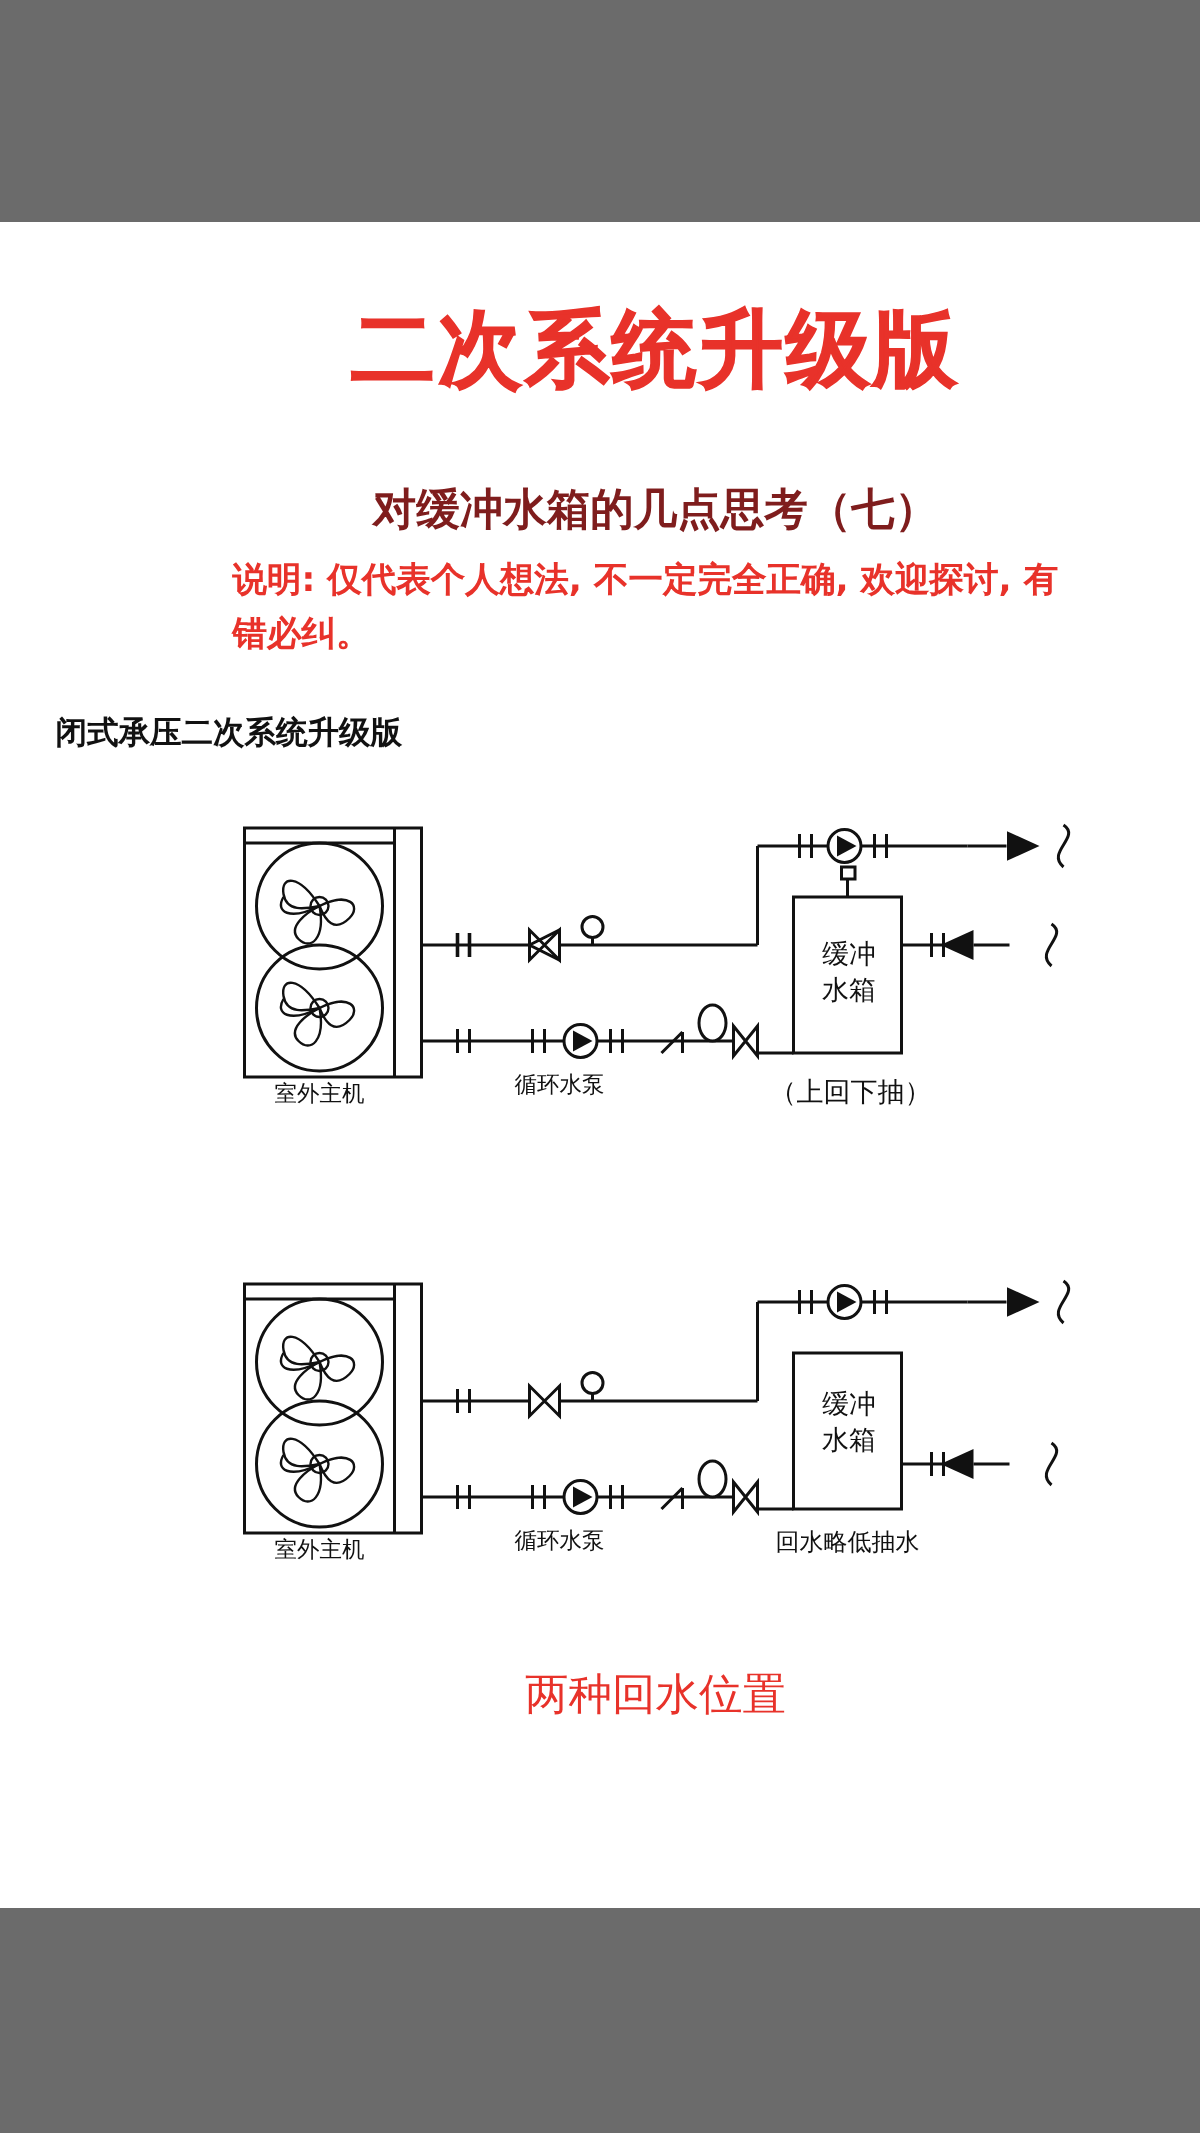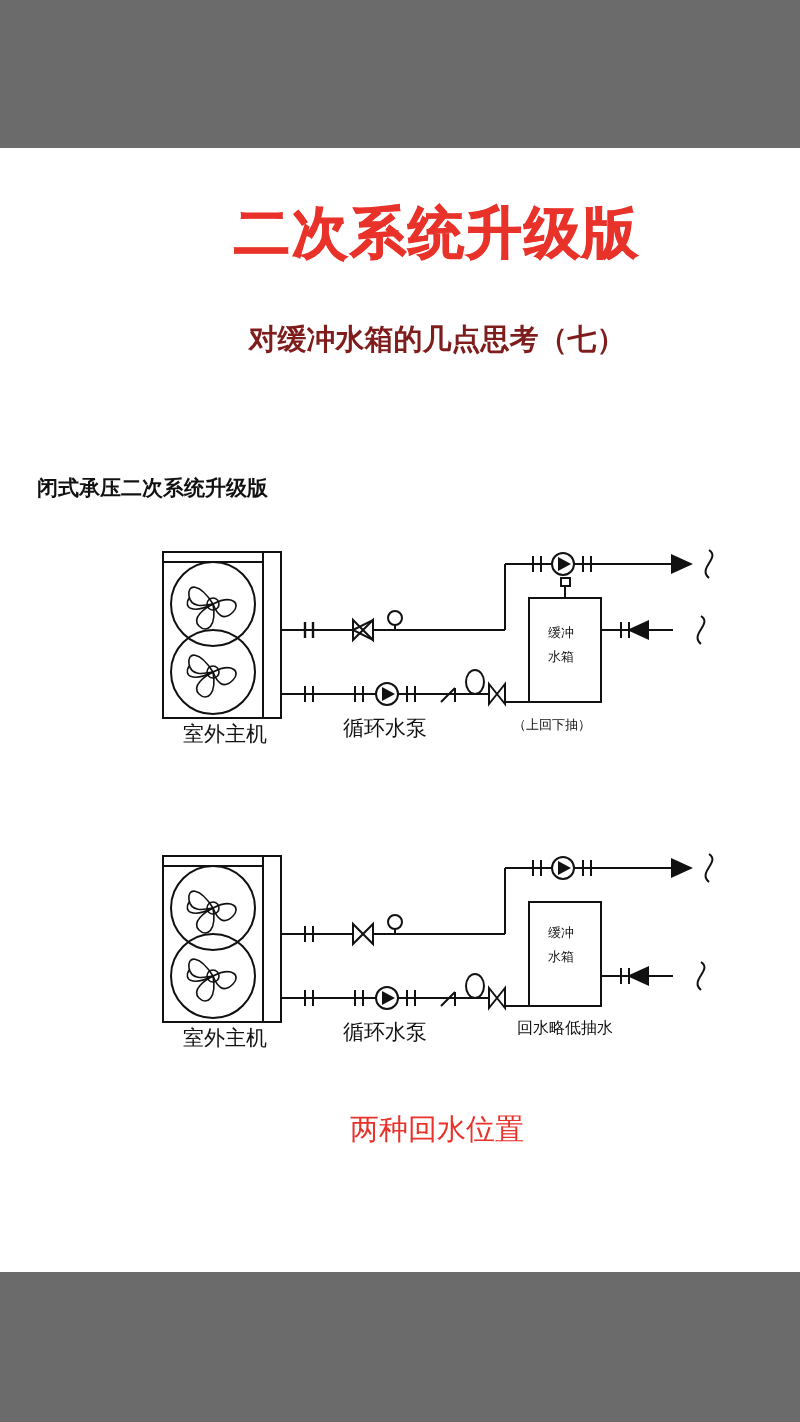--- a/index.html
+++ b/index.html
@@ -90,24 +90,24 @@
     left: 0;
     width: 800px;
   }
   .diagram-1 { top: 386px; height: 290px; }
   .diagram-2 { top: 690px; height: 290px; }
 
   .dlabel {
     position: absolute;
     color: #111111;
     font-family: "DejaVu Sans", sans-serif;
-    font-size: 21px;
+    font-size: 15px;
     white-space: nowrap;
   }
-  .dlabel.small { font-size: 13px; }
+  .dlabel.small { font-size: 18px; }
   .dlabel.tiny { font-size: 16px; }
 
   .footer-line {
     position: absolute;
     left: 0;
     width: 800px;
     text-align: center;
     color: #e8322a;
     font-size: 29px;
     font-family: "DejaVu Sans", sans-serif;
@@ -120,20 +120,21 @@
 
 <div class="page">
 
   <div class="band band-top"></div>
   <div class="band band-bottom"></div>
 
   <div class="content">
 
     <div class="title-main">二次系统升级版</div>
     <div class="title-sub">对缓冲水箱的几点思考（七）</div>
+    <div class="note">说明: 仅代表个人想法, 不一定完全正确, 欢迎探讨, 有错必纠。</div>
     <div class="section-title">闭式承压二次系统升级版</div>
 
     <div class="diagram diagram-1">
       <svg width="800" height="290" viewBox="0 0 800 290">
         <defs>
           <marker id="arrA" markerWidth="12" markerHeight="12" refX="0" refY="5" orient="auto">
             <path d="M0,0 L11,5 L0,10 z" fill="#111"></path>
           </marker>
         </defs>
         <g stroke="#111" fill="none" stroke-width="2">

